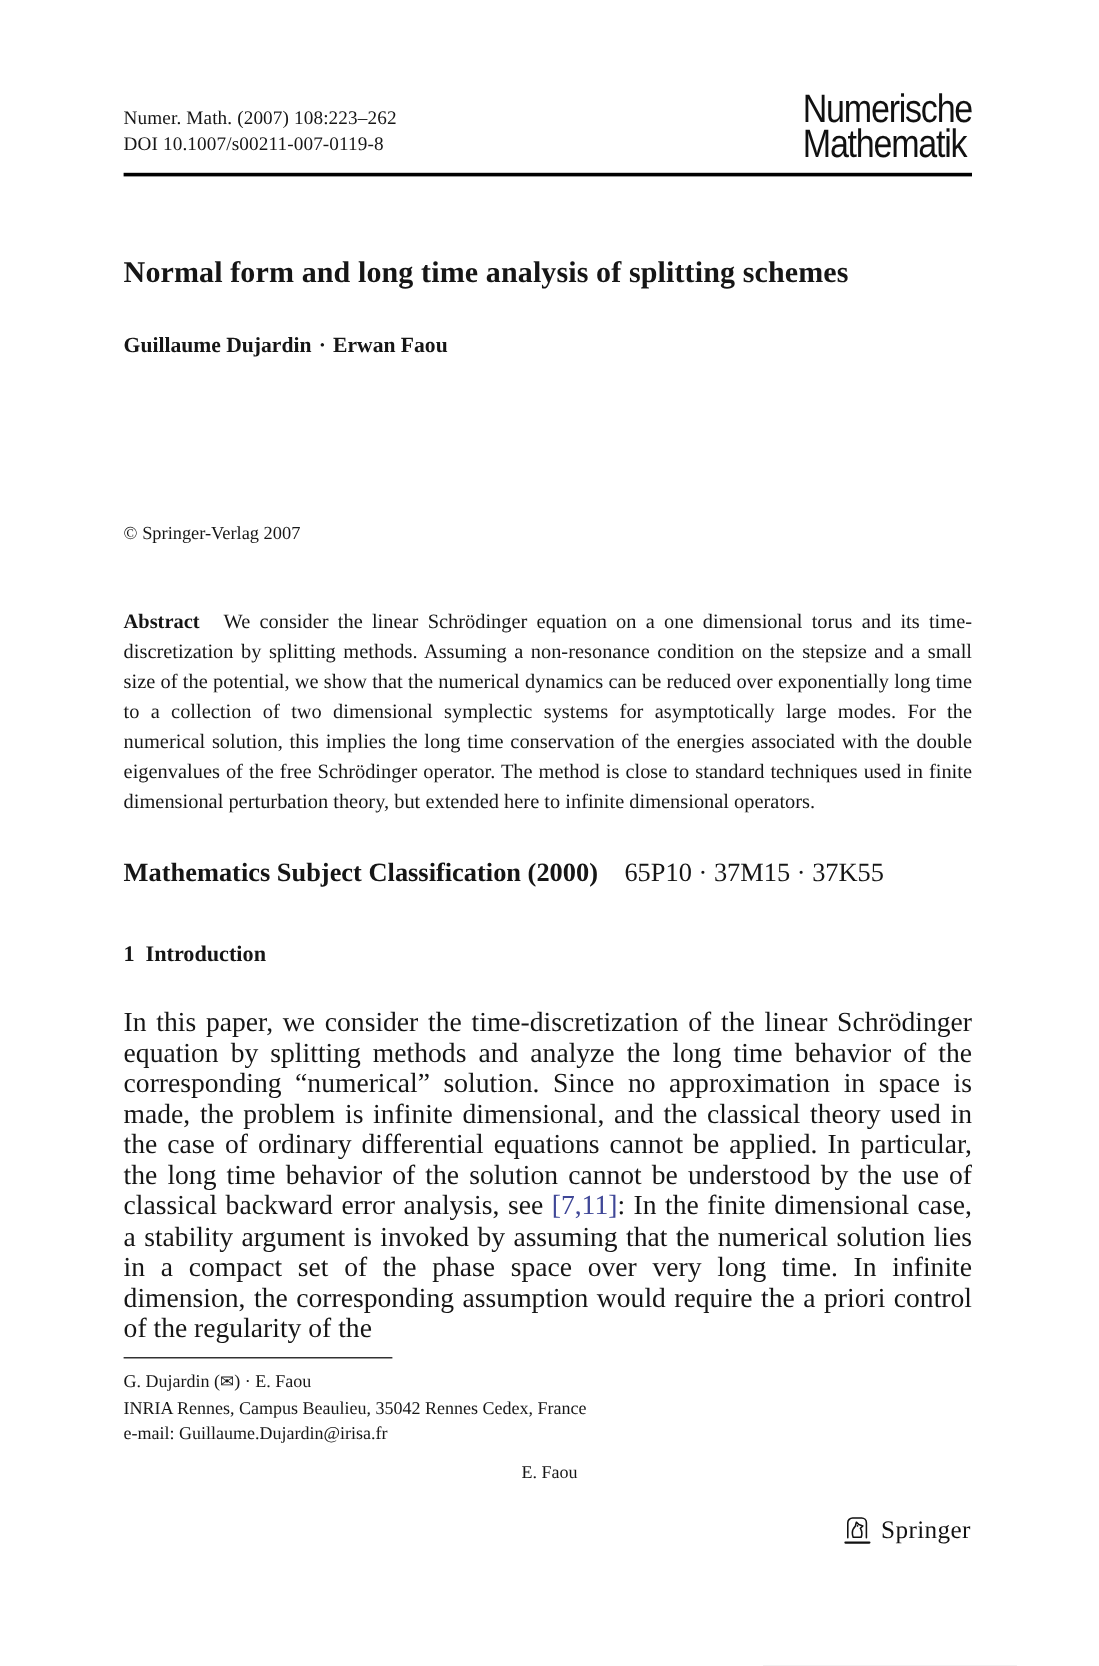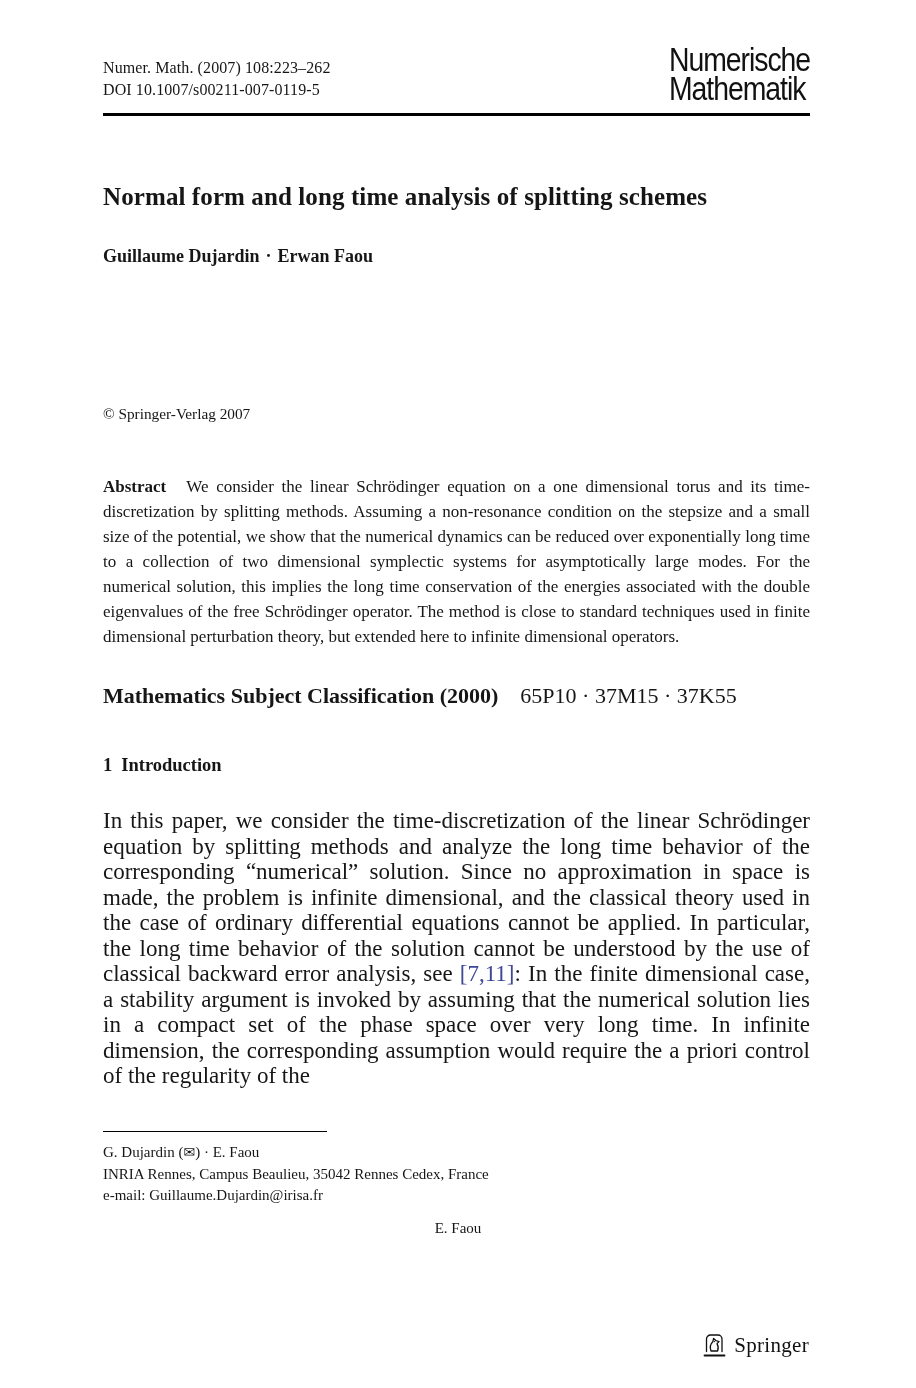--- a/index.html
+++ b/index.html
@@ -9,21 +9,21 @@
     height: 1388px;
     margin: 0 auto;
     background: #ffffff;
     font-family: "Liberation Serif", serif;
     color: #161616;
     overflow: hidden;
   }
   .content { padding: 0 106px 0 103px; }
 
   
-  .header { display: flex; justify-content: space-between; align-items: flex-start; padding-top: 57px; }
+  .header { display: flex; justify-content: space-between; align-items: flex-start; padding-top: 88px; }
   .header-left { font-size: 16px; line-height: 22px; letter-spacing: 0.1px; }
   .journal-name {
     font-family: "Liberation Sans", sans-serif;
     font-size: 33px;
     line-height: 29px;
     font-weight: 500;
     letter-spacing: -1.2px;
     transform: scaleX(0.86);
     transform-origin: 100% 0;
     margin-top: -12px;
@@ -55,34 +55,34 @@
   .body-par { margin-top: 32px; font-size: 23px; line-height: 25.5px; text-align: justify; }
   .cite-link { color: #3f4797; cursor: pointer; }
 
   
   .footnote { position: absolute; left: 103px; top: 1131px; width: 710px; font-size: 15px; line-height: 21.5px; font-family: Liberation Serif, serif; }
   .footnote-rule { border: none; border-top: 1.6px solid #000; width: 224px; margin: 0 0 10px 0; }
   .footnote-block + .footnote-block { margin-top: 11px; text-align: center; }
   .envelope { font-size: 14px; }
 
   
-  .brand { position: absolute; right: 107px; top: 1332px; display: flex; align-items: center; gap: 7px; }
+  .brand { position: absolute; right: 107px; top: 1262px; display: flex; align-items: center; gap: 7px; }
   .brand-text { font-size: 21px; letter-spacing: 0.3px; color: #111; }
   .brand svg { display: block; }
 </style>
 </head>
 <body>
 
 <div class="page">
   <div class="content">
 
     <div class="header">
       <div class="header-left">
         <div>Numer. Math. (2007) 108:223–262</div>
-        <div>DOI 10.1007/s00211-007-0119-5</div>
+        <div>DOI 10.1007/s00211-007-0119-8</div>
       </div>
       <div class="journal-name">
         <div>Numerische</div>
         <div>Mathematik</div>
       </div>
     </div>
     <hr class="header-rule">
 
     <h1 class="title"><span>Normal form and long time analysis of splitting schemes</span><br></h1>
 

